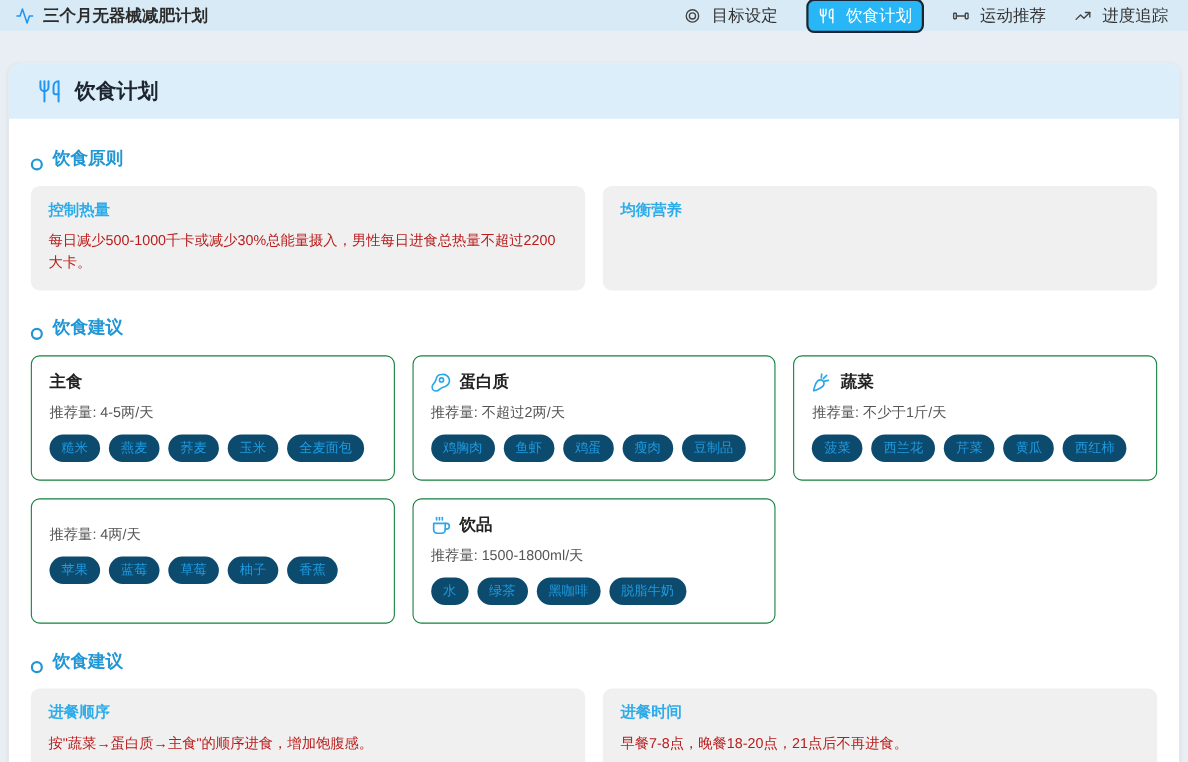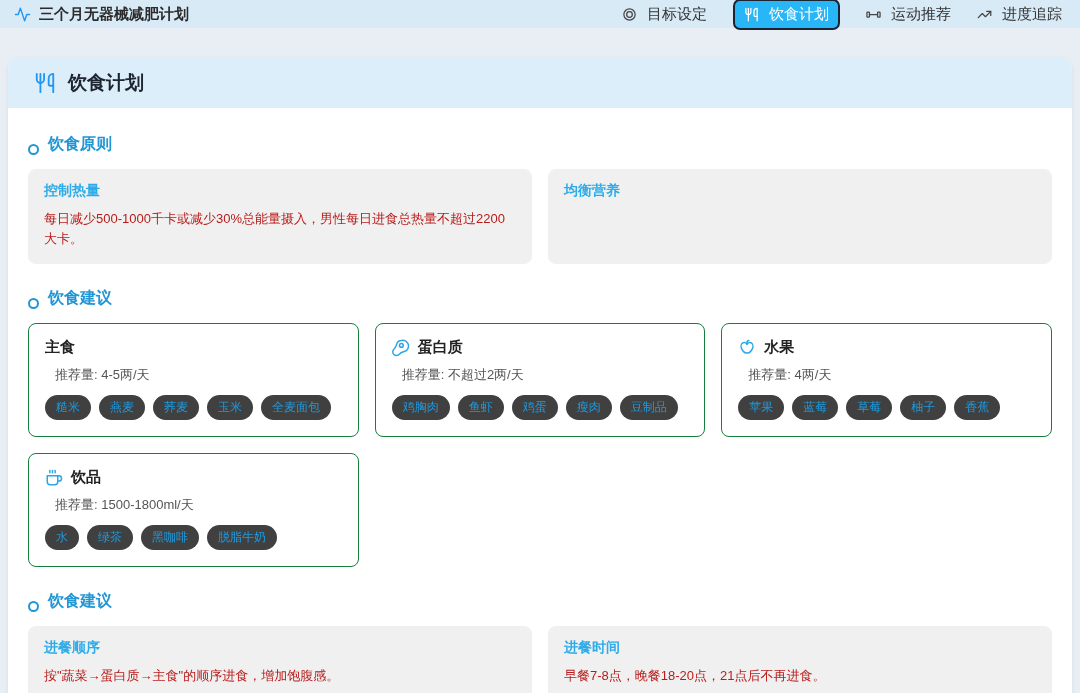--- a/index.html
+++ b/index.html
@@ -36,23 +36,23 @@
   .grid2 { display:grid; grid-template-columns:1fr 1fr; gap:16px; }
   .grid3 { display:grid; grid-template-columns:1fr 1fr 1fr; gap:16px; }
 
   .gray-card { background:#f0f0f0; border-radius:8px; padding:13px 16px 15px; }
   .gray-card h3 { color:#2eace9; font-size:14px; font-weight:700; margin-bottom:9px; }
   .gray-card p { font-size:13px; color:#b91c1c; line-height:1.55; }
 
   .food-card { background:#fff; border:1px solid #15803d; border-radius:8px; padding:14px 16px 16px; }
   .food-head { display:flex; align-items:center; gap:8px; font-size:15px; font-weight:700; color:#222; }
   .food-head .icon { color:#2aa7e8; }
-  .food-amount { font-size:13px; color:#555; margin:9px 10px 11px; }
+  .food-amount { font-size:13px; color:#555; margin:9px 0 11px; }
   .tags { display:flex; flex-wrap:wrap; gap:8px; }
-  .tag { background:#404040; color:#1e9be0; font-size:12px; padding:4px 11px; border-radius:999px; white-space:nowrap; }
+  .tag { background:#0c4a6e; color:#1e9be0; font-size:12px; padding:4px 11px; border-radius:999px; white-space:nowrap; }
 </style>
 </head>
 <body>
 
 <nav class="navbar">
   <div class="brand">
     <span class="icon" id="brand-icon">
         <svg width="17" height="17" viewBox="0 0 24 24" fill="none" stroke="currentColor" stroke-width="2" stroke-linecap="round" stroke-linejoin="round">
           <path d="M22 12h-4l-3 9L9 3l-3 9H2"></path>
         </svg>
@@ -168,26 +168,38 @@
               <span class="tag">鱼虾</span>
               <span class="tag">鸡蛋</span>
               <span class="tag">瘦肉</span>
               <span class="tag">豆制品</span>
             </div>
      </div>
           <div class="food-card">
        <div class="food-head">
               <span class="icon">
                 <svg width="18" height="18" viewBox="0 0 24 24" fill="none" stroke="currentColor" stroke-width="2" stroke-linecap="round" stroke-linejoin="round">
-                  <path d="M12 7c1.2-2.2 3.8-3 5.8-1.7 2.3 1.6 2.8 5.4.9 8.6-1.5 2.7-3.7 4.8-5.2 4.8-.8 0-1-.5-1.5-.5s-.7.5-1.5.5c-1.5 0-3.7-2.1-5.2-4.8-1.9-3.2-1.4-7 .9-8.6C8.2 4 10.8 4.8 12 7z"></path>
-                  <path d="M12 7V4.5C12 3.5 12.7 2 14.5 2"></path>
+                  <path d="M2.3 21.7c.4.4 8.2-2.6 11.2-5.6a4.5 4.5 0 1 0-6.4-6.4C4.1 12.7 1.9 21.3 2.3 21.7z"></path>
+                  <path d="M14 7l4-4"></path>
+                  <path d="M15.5 10l4.5-1"></path>
+                  <path d="M11.5 6l.5-4.5"></path>
                 </svg>
               </span>
-              <span>水果</span>
-            </div>
+              <span>蔬菜</span>
+            </div>
+       <div class="food-amount">推荐量: 不少于1斤/天</div>
+       <div class="tags">
+              <span class="tag">菠菜</span>
+              <span class="tag">西兰花</span>
+              <span class="tag">芹菜</span>
+              <span class="tag">黄瓜</span>
+              <span class="tag">西红柿</span>
+            </div>
+     </div>
+          <div class="food-card">
        <div class="food-amount">推荐量: 4两/天</div>
        <div class="tags">
               <span class="tag">苹果</span>
               <span class="tag">蓝莓</span>
               <span class="tag">草莓</span>
               <span class="tag">柚子</span>
               <span class="tag">香蕉</span>
             </div>
      </div>
           <div class="food-card">

